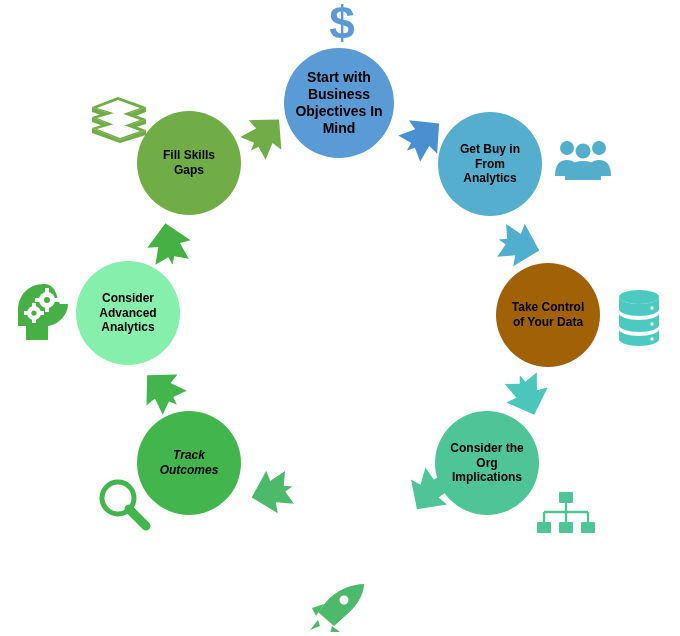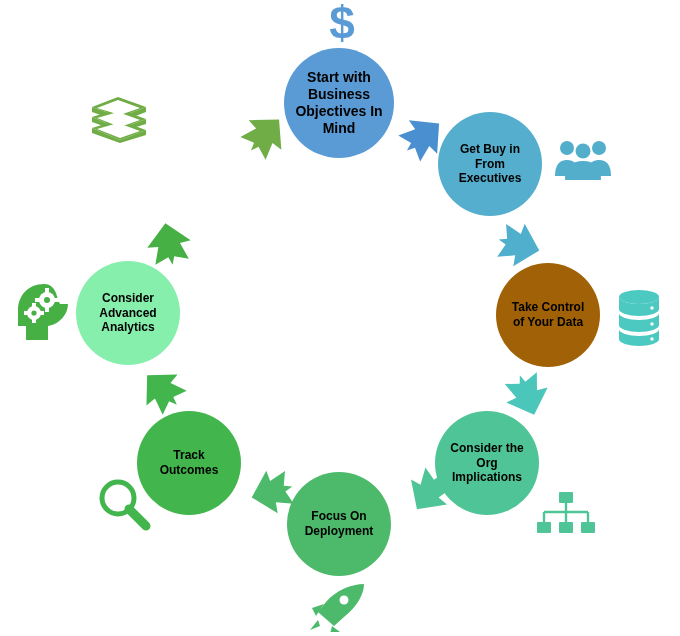--- a/index.html
+++ b/index.html
@@ -205,44 +205,44 @@
   <div class="node" style="left:284px; top:48px; width:110px; height:110px; background:#5B9BD5;">
     <div class="node-label" style="font-size:14px;">Start with
 Business
 Objectives In
 Mind</div>
   </div>
 
   <div class="node" style="left:438px; top:112px; width:104px; height:104px; background:#55AECD;">
     <div class="node-label" style="font-size:12px;">Get Buy in
 From
-Executives</div>
+Analytics</div>
   </div>
 
   <div class="node" style="left:496px; top:263px; width:104px; height:104px; background:#a16207;">
     <div class="node-label" style="font-size:12px;">Take Control
 of Your Data</div>
   </div>
 
   <div class="node" style="left:435px; top:411px; width:104px; height:104px; background:#4FC597;">
     <div class="node-label" style="font-size:12px;">Consider the
 Org
 Implications</div>
   </div>
 
-  <div class="node" style="left:287px; top:472px; width:104px; height:104px; background:#4CB96B;">
-    <div class="node-label" style="font-size:12px;">Focus On
-Deployment</div>
-  </div>
 
   <div class="node" style="left:137px; top:411px; width:104px; height:104px; background:#42B64C;">
-    <div class="node-label" style="font-size:12px;">Track
+    <div class="node-label" style="font-size:12px;font-style:italic;">Track
 Outcomes</div>
   </div>
 
   <div class="node" style="left:76px; top:261px; width:104px; height:104px; background:#86efac;">
     <div class="node-label" style="font-size:12px;">Consider
 Advanced
 Analytics</div>
   </div>
 
+  <div class="node" style="left:137px; top:111px; width:104px; height:104px; background:#70AD47;">
+    <div class="node-label" style="font-size:12px;">Fill Skills
+Gaps</div>
+  </div>
 
 </div>
 
 </body></html>

